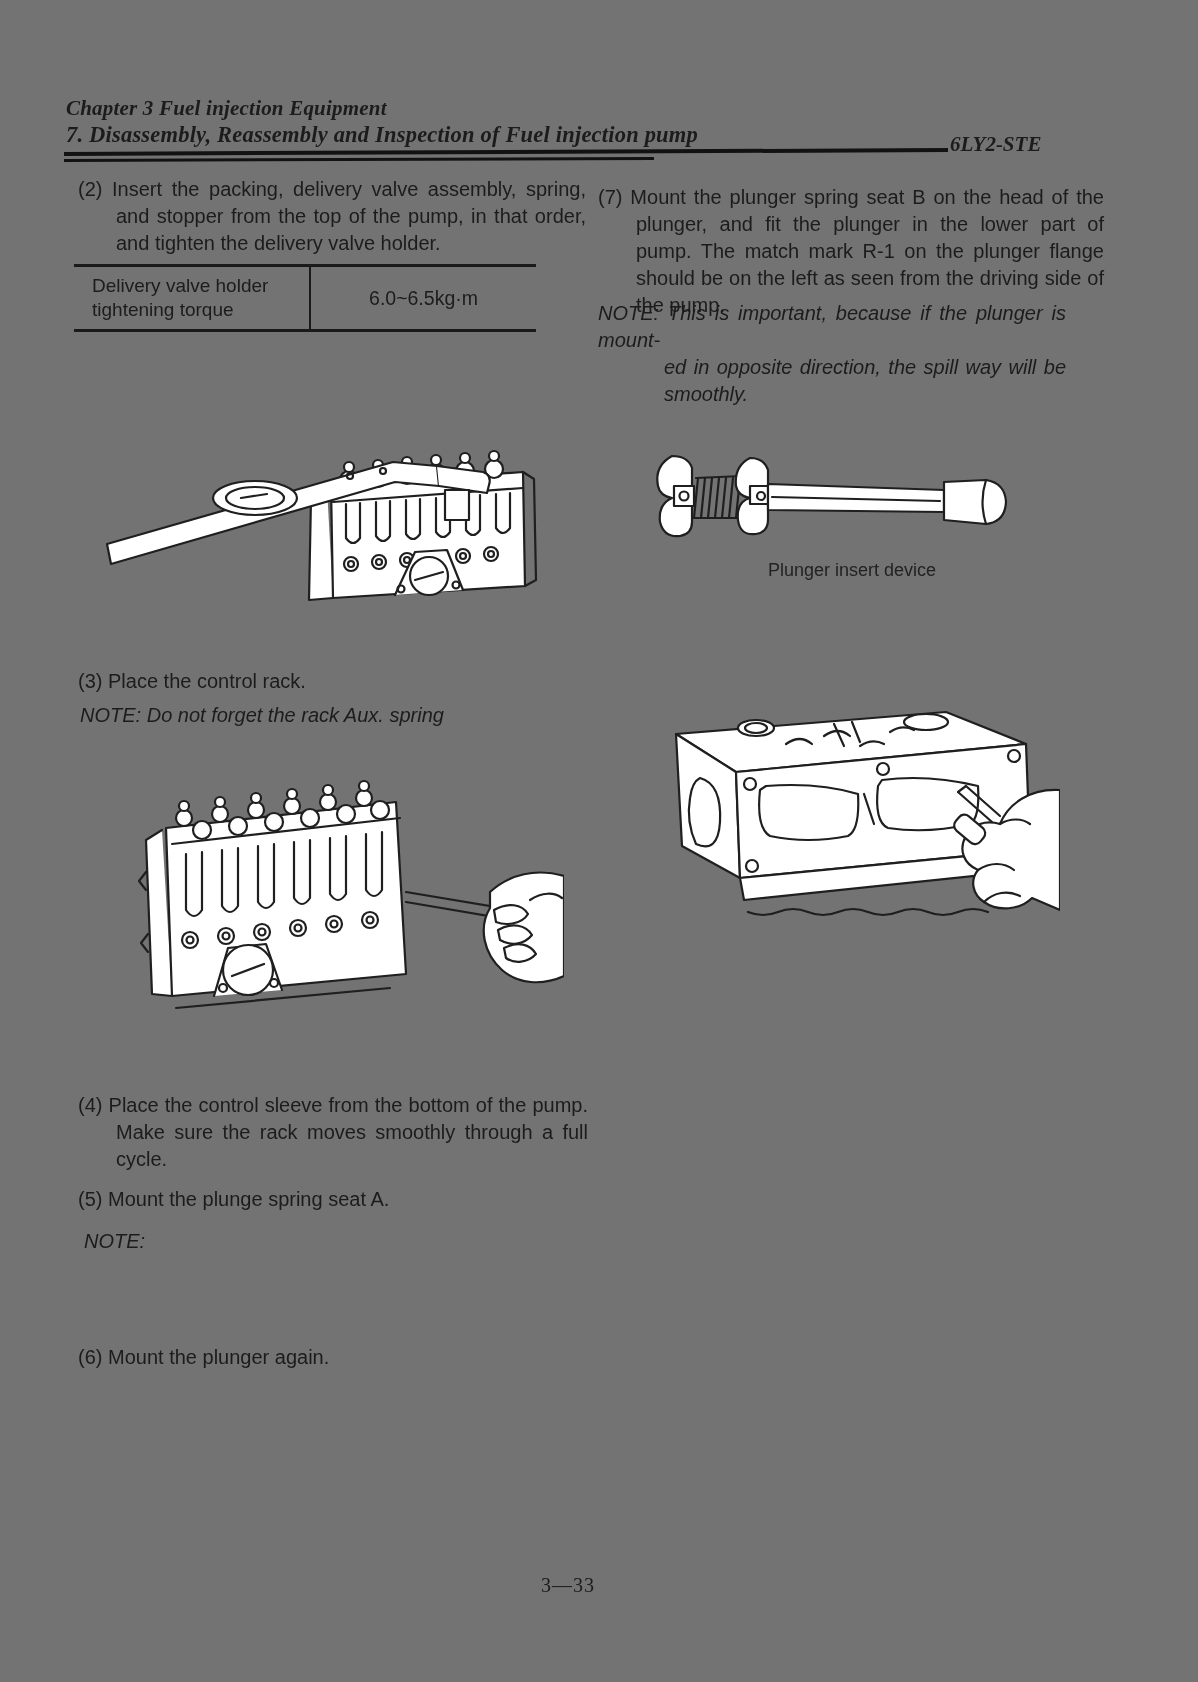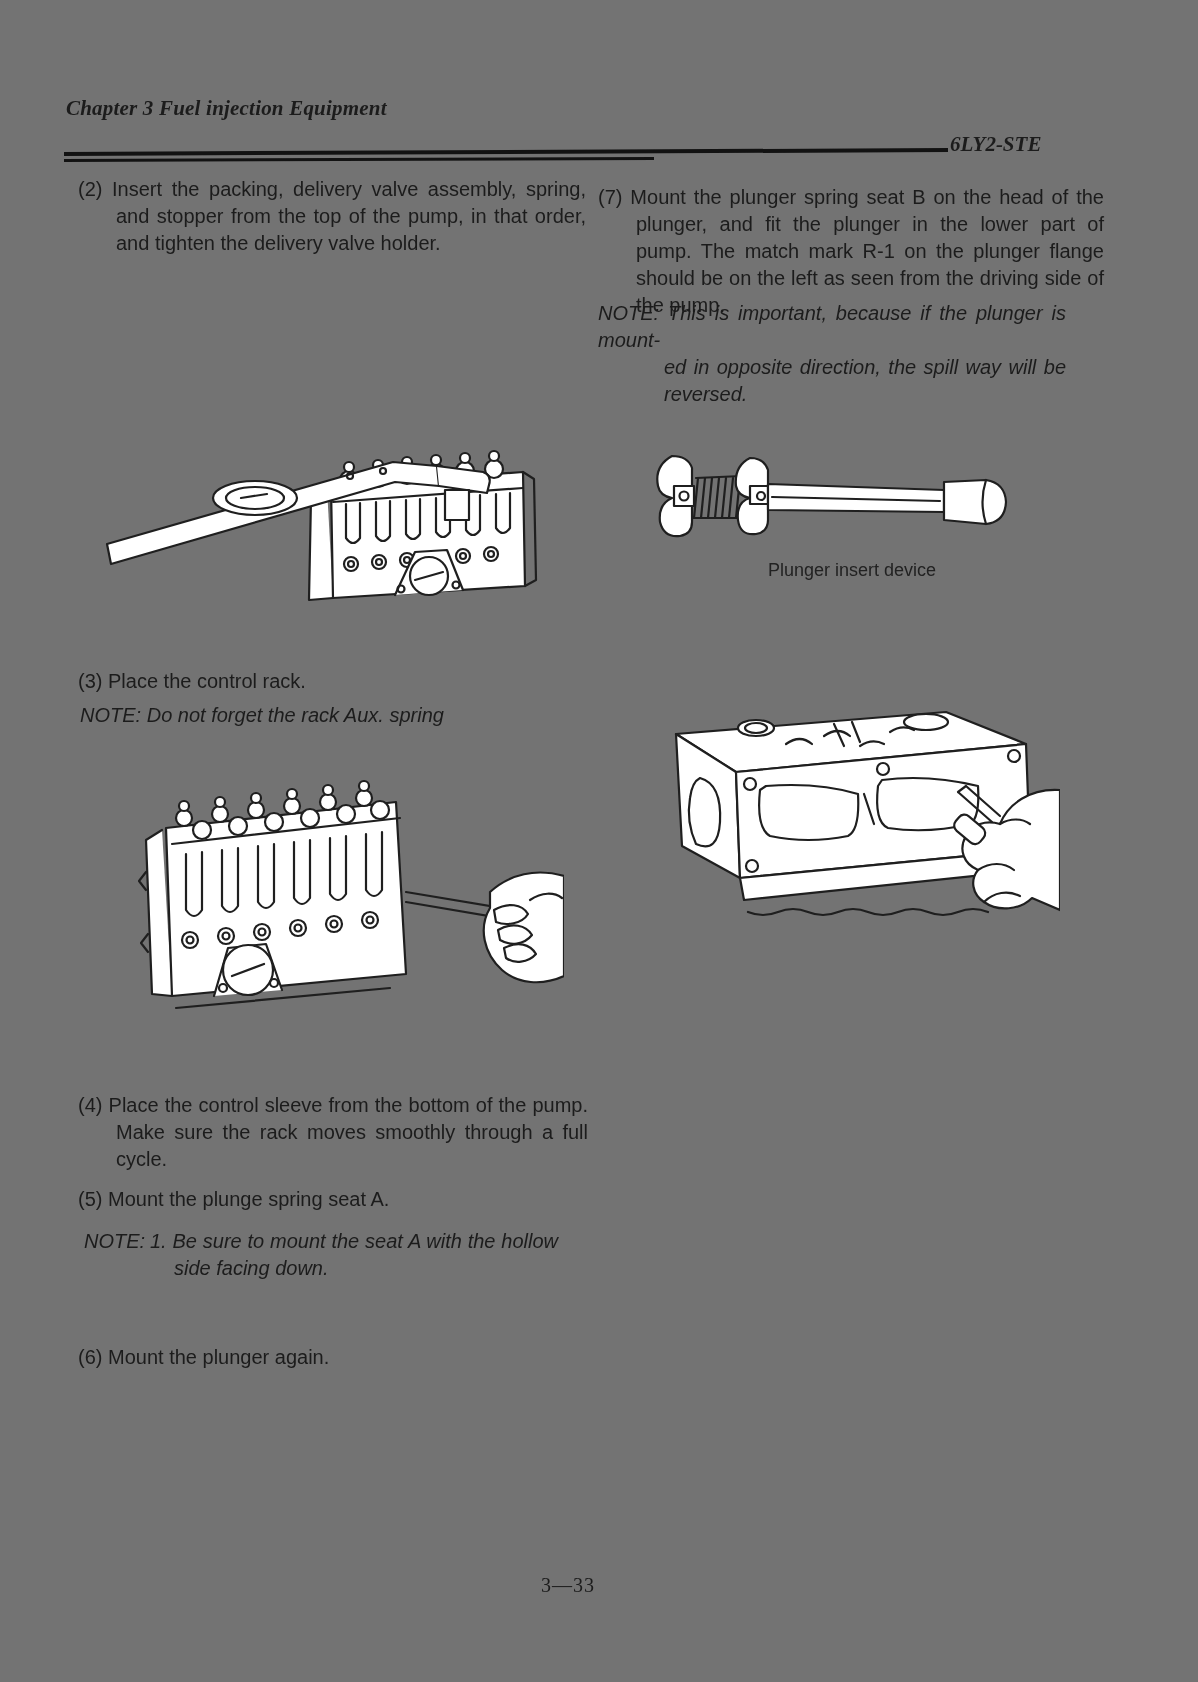--- a/index.html
+++ b/index.html
@@ -70,29 +70,34 @@
     font-family:"Liberation Serif", serif;font-weight:700;font-size:17px;line-height:22px;
   }
   .footer-printed{font-style:italic;}
 </style>
 </head>
 <body>
 
 <div class="page">
 
   <div class="hdr-chapter">Chapter 3 Fuel injection Equipment</div>
+  <div class="hdr-section">7. Disassembly, Reassembly and Inspection of Fuel injection pump</div>
   <div class="hdr-model">6LY2-STE</div>
   <div class="rule1"></div>
   <div class="rule2"></div>
 
   <div class="para hang" style="left:78px;top:176px;width:470px;">
     <span>(2)</span>
     <span>Insert the packing, delivery valve assembly, spring, and stopper from the top of the pump, in that order, and tighten the delivery valve holder.</span>
   </div>
 
+  <div class="torque-table">
+    <div class="torque-label">Delivery valve holder tightening torque</div>
+    <div class="torque-value">6.0~6.5kg·m</div>
+  </div>
 
   <div class="fig" style="left:95px;top:352px;width:450px;height:252px;">
     <svg viewBox="0 0 450 252">
       <g stroke="#1f1f1f" stroke-width="2.2" fill="none" stroke-linejoin="round" stroke-linecap="round">
 
         <path d="M232,136 L216,146 L214,248 L238,246" fill="#ffffff"></path>
         <path d="M236,134 L428,120 L430,234 L238,246 Z" fill="#ffffff"></path>
         <path d="M428,120 L439,127 L441,228 L430,234"></path>
         <path d="M238,150 L428,136"></path>
 
@@ -237,41 +242,37 @@
   </div>
 
   <div class="para hang" style="left:78px;top:1186px;width:472px;">
     <span>(5)</span>
     <span>Mount the plunge spring seat A.</span>
   </div>
 
   <div class="para note" style="left:84px;top:1228px;width:474px;display:flex;">
     <div style="width:66px;flex:none;">NOTE:</div>
     <div style="flex:1;">
-      <div class="hang" style="padding-left:24px;text-indent:-24px;">
-        <span>1.</span>
-        <span>Be sure to mount the seat A with the hollow side facing down.</span>
-      </div>
     </div>
   </div>
 
   <div class="para hang" style="left:78px;top:1344px;width:472px;">
     <span>(6)</span>
     <span>Mount the plunger again.</span>
   </div>
 
   <div class="para hang" style="left:598px;top:184px;width:468px;">
     <span>(7)</span>
     <span>Mount the plunger spring seat B on the head of the plunger, and fit the plunger in the lower part of pump. The match mark R-1 on the plunger flange should be on the left as seen from the driving side of the pump.</span>
   </div>
 
   <div class="para note" style="left:598px;top:300px;width:468px;text-align:left;">
     <div class="jline"><span>NOTE:</span> <span>This is important, because if the plunger is mount-</span></div>
     <div class="cont jline" style="padding-left:66px;">ed in opposite direction, the spill way will be</div>
-    <div class="cont" style="padding-left:66px;">reversed.</div>
+    <div class="cont" style="padding-left:66px;">smoothly.</div>
   </div>
 
   <div class="fig" style="left:648px;top:440px;width:365px;height:114px;">
     <svg viewBox="0 0 365 114">
       <g stroke="#1f1f1f" stroke-width="2.2" fill="none" stroke-linejoin="round" stroke-linecap="round">
 
         <path d="M24,16 Q6,26 10,46 Q12,56 24,58 Q10,64 12,82 Q16,98 32,96 Q44,94 44,82 L44,28 Q40,16 24,16 Z" fill="#ffffff"></path>
         <rect x="26" y="46" width="20" height="20" fill="#ffffff"></rect>
         <circle cx="36" cy="56" r="4.5"></circle>
 

